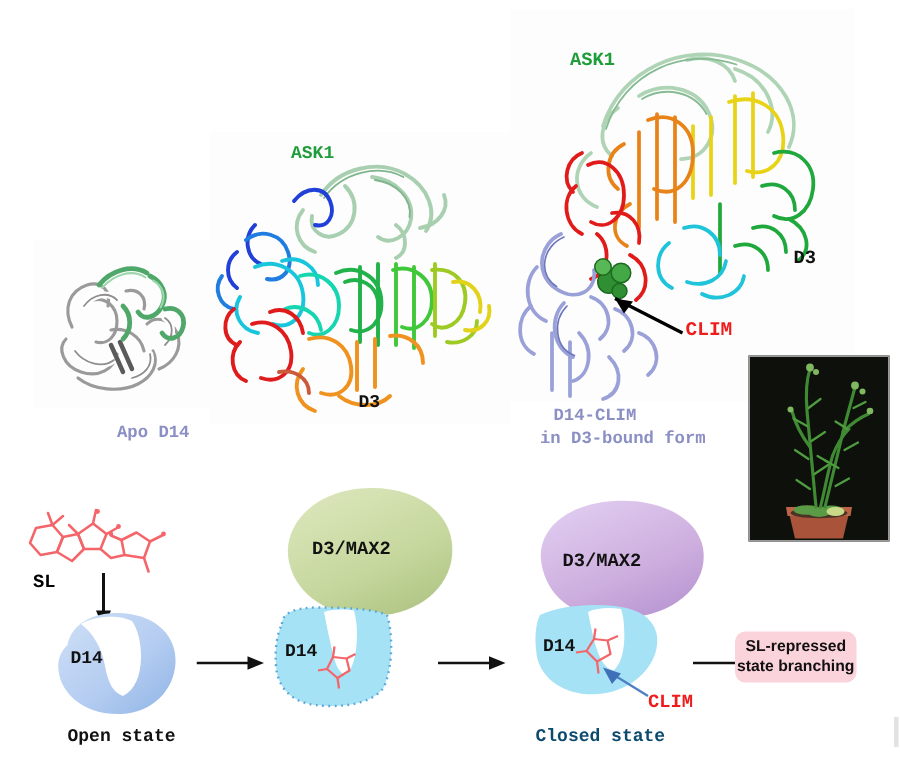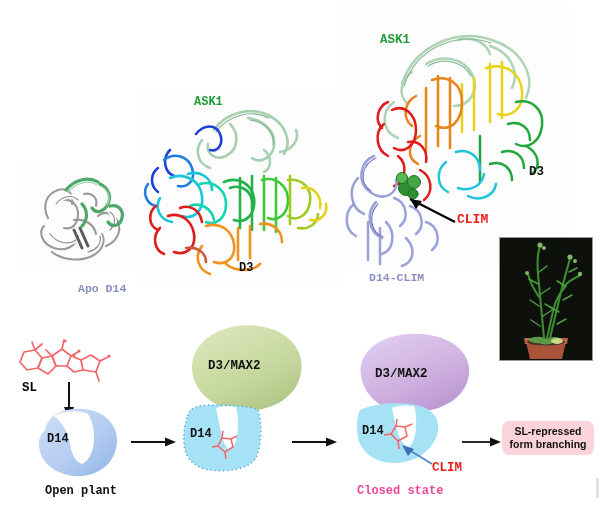--- a/index.html
+++ b/index.html
@@ -260,20 +260,21 @@
 
   <div class="arrow" style="position:absolute;left:398px;top:192px;">
     <svg width="60" height="34" viewBox="0 0 60 34">
       <line x1="57" y1="30" x2="12" y2="7" stroke="#000" stroke-width="2.2"></line>
       <polygon points="12,7 24,9 18,17" fill="#000"></polygon>
     </svg>
   </div>
   <div class="lbl" style="left:457px;top:213px;font-size:13px;color:#ef1c1c;">CLIM</div>
 
   <div class="lbl" style="left:369px;top:271px;font-size:11.5px;color:#8b8fc4;">D14-CLIM</div>
+  <div class="lbl" style="left:360px;top:286px;font-size:11.5px;color:#8b8fc4;">in D3-bound form</div>
 
   <div class="photo" style="left:499px;top:237px;width:92px;height:122px;">
     <svg viewBox="0 0 92 122">
       <rect x="0" y="0" width="92" height="122" fill="#0d100b"></rect>
 
       <path d="M26 104 L66 104 L62 121 L30 121 Z" fill="#a9543a"></path>
       <path d="M24 100 L68 100 L67 106 L25 106 Z" fill="#bb6446"></path>
       <ellipse cx="46" cy="104" rx="19" ry="3.5" fill="#4a3226"></ellipse>
 
       <g fill="#5b9b46">
@@ -367,21 +368,21 @@
           <stop offset="55%" stop-color="#b5cdf1"></stop>
           <stop offset="100%" stop-color="#8fb4e6"></stop>
         </linearGradient>
       </defs>
       <path d="M13 24 C16 8,34 1,52 3 C72 5,86 18,85 36 C84 54,70 69,49 70 C26 71,9 58,7 41 C6 33,9 28,13 24 Z" fill="url(#gOpen)"></path>
       <path d="M22 10 C30 16,36 26,38 38 C40 50,44 56,50 58 C58 54,62 44,62 32 C62 22,60 14,56 8
                C48 4,32 4,22 10 Z" fill="#ffffff"></path>
     </svg>
   </div>
   <div class="lbl" style="left:47px;top:433px;font-size:12px;color:#111111;">D14</div>
-  <div class="lbl" style="left:45px;top:485px;font-size:12px;color:#111111;">Open plant</div>
+  <div class="lbl" style="left:45px;top:485px;font-size:12px;color:#111111;">Open state</div>
 
   <div class="arrow" style="position:absolute;left:131px;top:435px;">
     <svg width="46" height="14" viewBox="0 0 46 14">
       <line x1="0" y1="7" x2="36" y2="7" stroke="#111" stroke-width="1.8"></line>
       <polygon points="45,7 34,2.5 34,11.5" fill="#111"></polygon>
     </svg>
   </div>
 
   <div class="blob" style="left:185px;top:322px;width:122px;height:92px;">
     <svg viewBox="0 0 122 92">
@@ -453,31 +454,31 @@
   <div class="lbl" style="left:362px;top:425px;font-size:12px;color:#111111;">D14</div>
 
   <div class="arrow" style="position:absolute;left:396px;top:442px;">
     <svg width="38" height="24" viewBox="0 0 38 24">
       <line x1="36" y1="22" x2="10" y2="6" stroke="#4f7fc4" stroke-width="1.6"></line>
       <polygon points="6,3 18,7 12,14" fill="#3f6fb8"></polygon>
     </svg>
   </div>
   <div class="lbl" style="left:432px;top:461px;font-size:12.5px;color:#ef1c1c;">CLIM</div>
 
-  <div class="lbl" style="left:357px;top:485px;font-size:12px;color:#ec4899;">Closed state</div>
+  <div class="lbl" style="left:357px;top:485px;font-size:12px;color:#0c4a6e;">Closed state</div>
 
   <div class="arrow" style="position:absolute;left:462px;top:435px;">
     <svg width="40" height="14" viewBox="0 0 40 14">
       <line x1="0" y1="7" x2="30" y2="7" stroke="#111" stroke-width="1.8"></line>
       <polygon points="39,7 28,2.5 28,11.5" fill="#111"></polygon>
     </svg>
   </div>
 
-  <div class="pinkbox" style="left:502px;top:421px;width:92px;height:34px;font-size:10.5px;">
+  <div class="pinkbox" style="left:490px;top:421px;width:81px;height:34px;font-size:10.5px;">
     <div>
       <div>SL-repressed</div>
-      <div>form branching</div>
+      <div>state branching</div>
     </div>
   </div>
 
   <div class="scrollbar"></div>
   <div class="scrollnub"></div>
 </div>
 
 </body></html>

